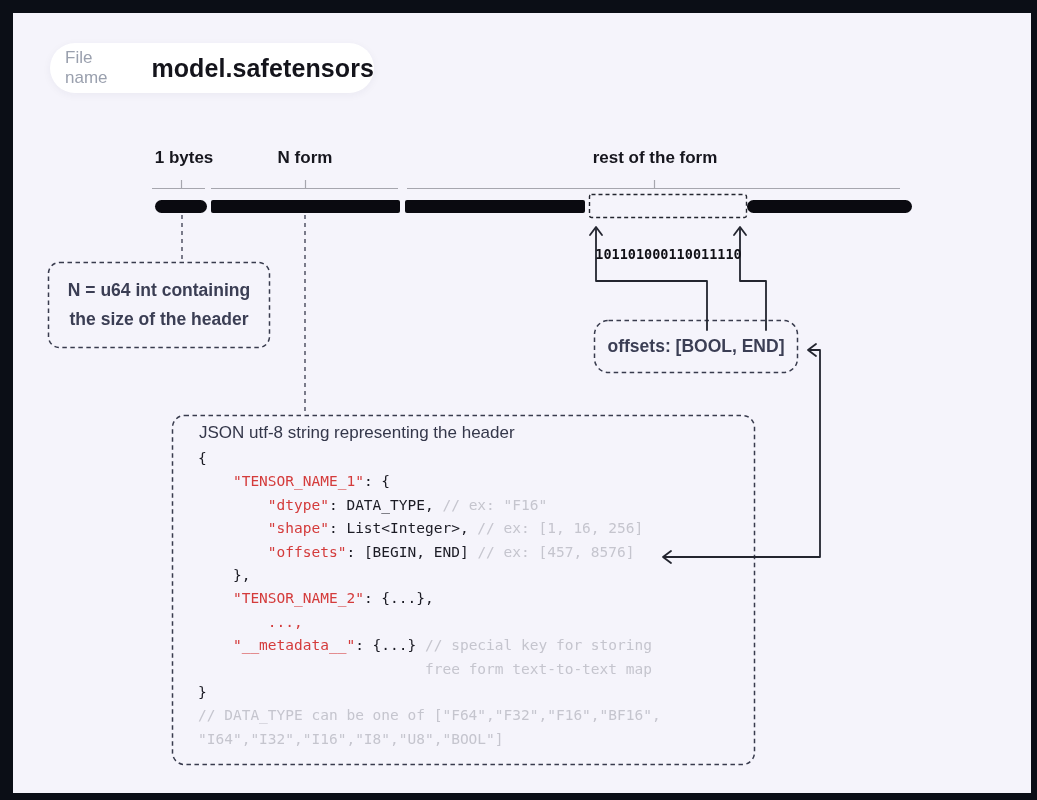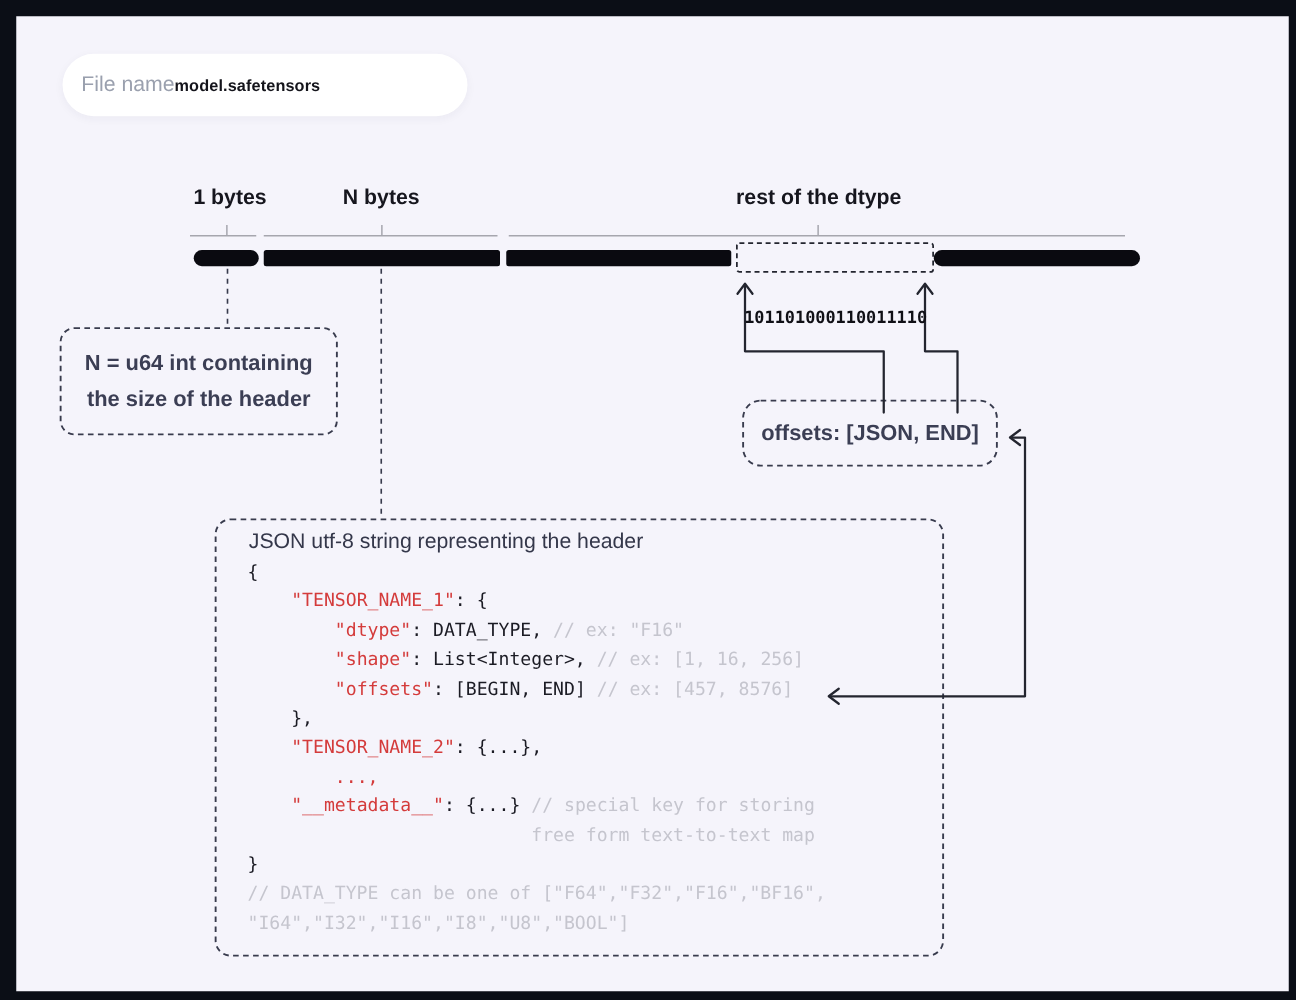--- a/index.html
+++ b/index.html
@@ -17,21 +17,21 @@
   }
   .abs{position:absolute;}
   
   .file-pill{
     left:50px;top:43px;width:324px;height:50px;
     background:#ffffff;border-radius:26px;
     display:flex;align-items:center;padding-left:15px;box-sizing:border-box;
     box-shadow:0 2px 8px rgba(40,40,80,0.05);
   }
   .file-pill .hint{font-size:17px;color:#9aa0ae;}
-  .file-pill .fname{font-size:13px;font-weight:bold;color:#14141b;letter-spacing:.1px;}
+  .file-pill .fname{font-size:25px;font-weight:bold;color:#14141b;margin-left:13px;letter-spacing:.1px;}
   
   .seg-label{
     top:147px;height:22px;font-size:17px;font-weight:bold;color:#16161e;
     text-align:center;line-height:22px;white-space:nowrap;
   }
   
   .binary-text{
     left:591px;top:196px;width:155px;height:21px;
     font-family:"DejaVu Sans Mono","Liberation Mono",monospace;
     font-size:13.5px;font-weight:bold;color:#101016;
@@ -109,31 +109,31 @@
         <path d="M671,551 L663,557 L671,563"></path>
       </g>
     </svg>
 
     <div class="abs file-pill" style="left:37px;top:30px;">
       <span class="hint">File name</span>
       <span class="fname">model.safetensors</span>
     </div>
 
     <div class="abs seg-label" style="left:139px;width:64px;top:134px;">1 bytes</div>
-    <div class="abs seg-label" style="left:257px;width:70px;top:134px;">N bytes</div>
-    <div class="abs seg-label" style="left:572px;width:140px;top:134px;">rest of the dtype</div>
+    <div class="abs seg-label" style="left:257px;width:70px;top:134px;">N form</div>
+    <div class="abs seg-label" style="left:572px;width:140px;top:134px;">rest of the form</div>
 
     <div class="abs binary-text" style="left:578px;top:183px;margin-top:48px;">101101000110011110</div>
 
     <div class="abs nbox-text" style="left:35px;top:249px;">
       <span>N = u64 int containing</span>
       <span>the size of the header</span>
     </div>
 
     <div class="abs offsets-text" style="left:581px;top:307px;">
-      <span>offsets: [JSON, END]</span>
+      <span>offsets: [BOOL, END]</span>
     </div>
 
     <div class="abs json-title" style="left:186px;top:410px;">JSON utf-8 string representing the header</div>
     <div class="abs code" style="left:185px;top:434px;"><div class="code-line"><span class="tok-p">{</span></div><div class="code-line"><span class="tok-p">    </span><span class="tok-r">"TENSOR_NAME_1"</span><span class="tok-p">: {</span></div><div class="code-line"><span class="tok-p">        </span><span class="tok-r">"dtype"</span><span class="tok-p">: DATA_TYPE, </span><span class="tok-c">// ex: "F16"</span></div><div class="code-line"><span class="tok-p">        </span><span class="tok-r">"shape"</span><span class="tok-p">: List&lt;Integer&gt;, </span><span class="tok-c">// ex: [1, 16, 256]</span></div><div class="code-line"><span class="tok-p">        </span><span class="tok-r">"offsets"</span><span class="tok-p">: [BEGIN, END] </span><span class="tok-c">// ex: [457, 8576]</span></div><div class="code-line"><span class="tok-p">    },</span></div><div class="code-line"><span class="tok-p">    </span><span class="tok-r">"TENSOR_NAME_2"</span><span class="tok-p">: {...},</span></div><div class="code-line"><span class="tok-p">        </span><span class="tok-r">...,</span></div><div class="code-line"><span class="tok-p">    </span><span class="tok-r">"__metadata__"</span><span class="tok-p">: {...} </span><span class="tok-c">// special key for storing</span></div><div class="code-line"><span class="tok-p">                          </span><span class="tok-c">free form text-to-text map</span></div><div class="code-line"><span class="tok-p">}</span></div><div class="code-line"><span class="tok-c">// DATA_TYPE can be one of ["F64","F32","F16","BF16",</span></div><div class="code-line"><span class="tok-c">"I64","I32","I16","I8","U8","BOOL"]</span></div></div>
 
   </div>
 </div>
 
 </body></html>

